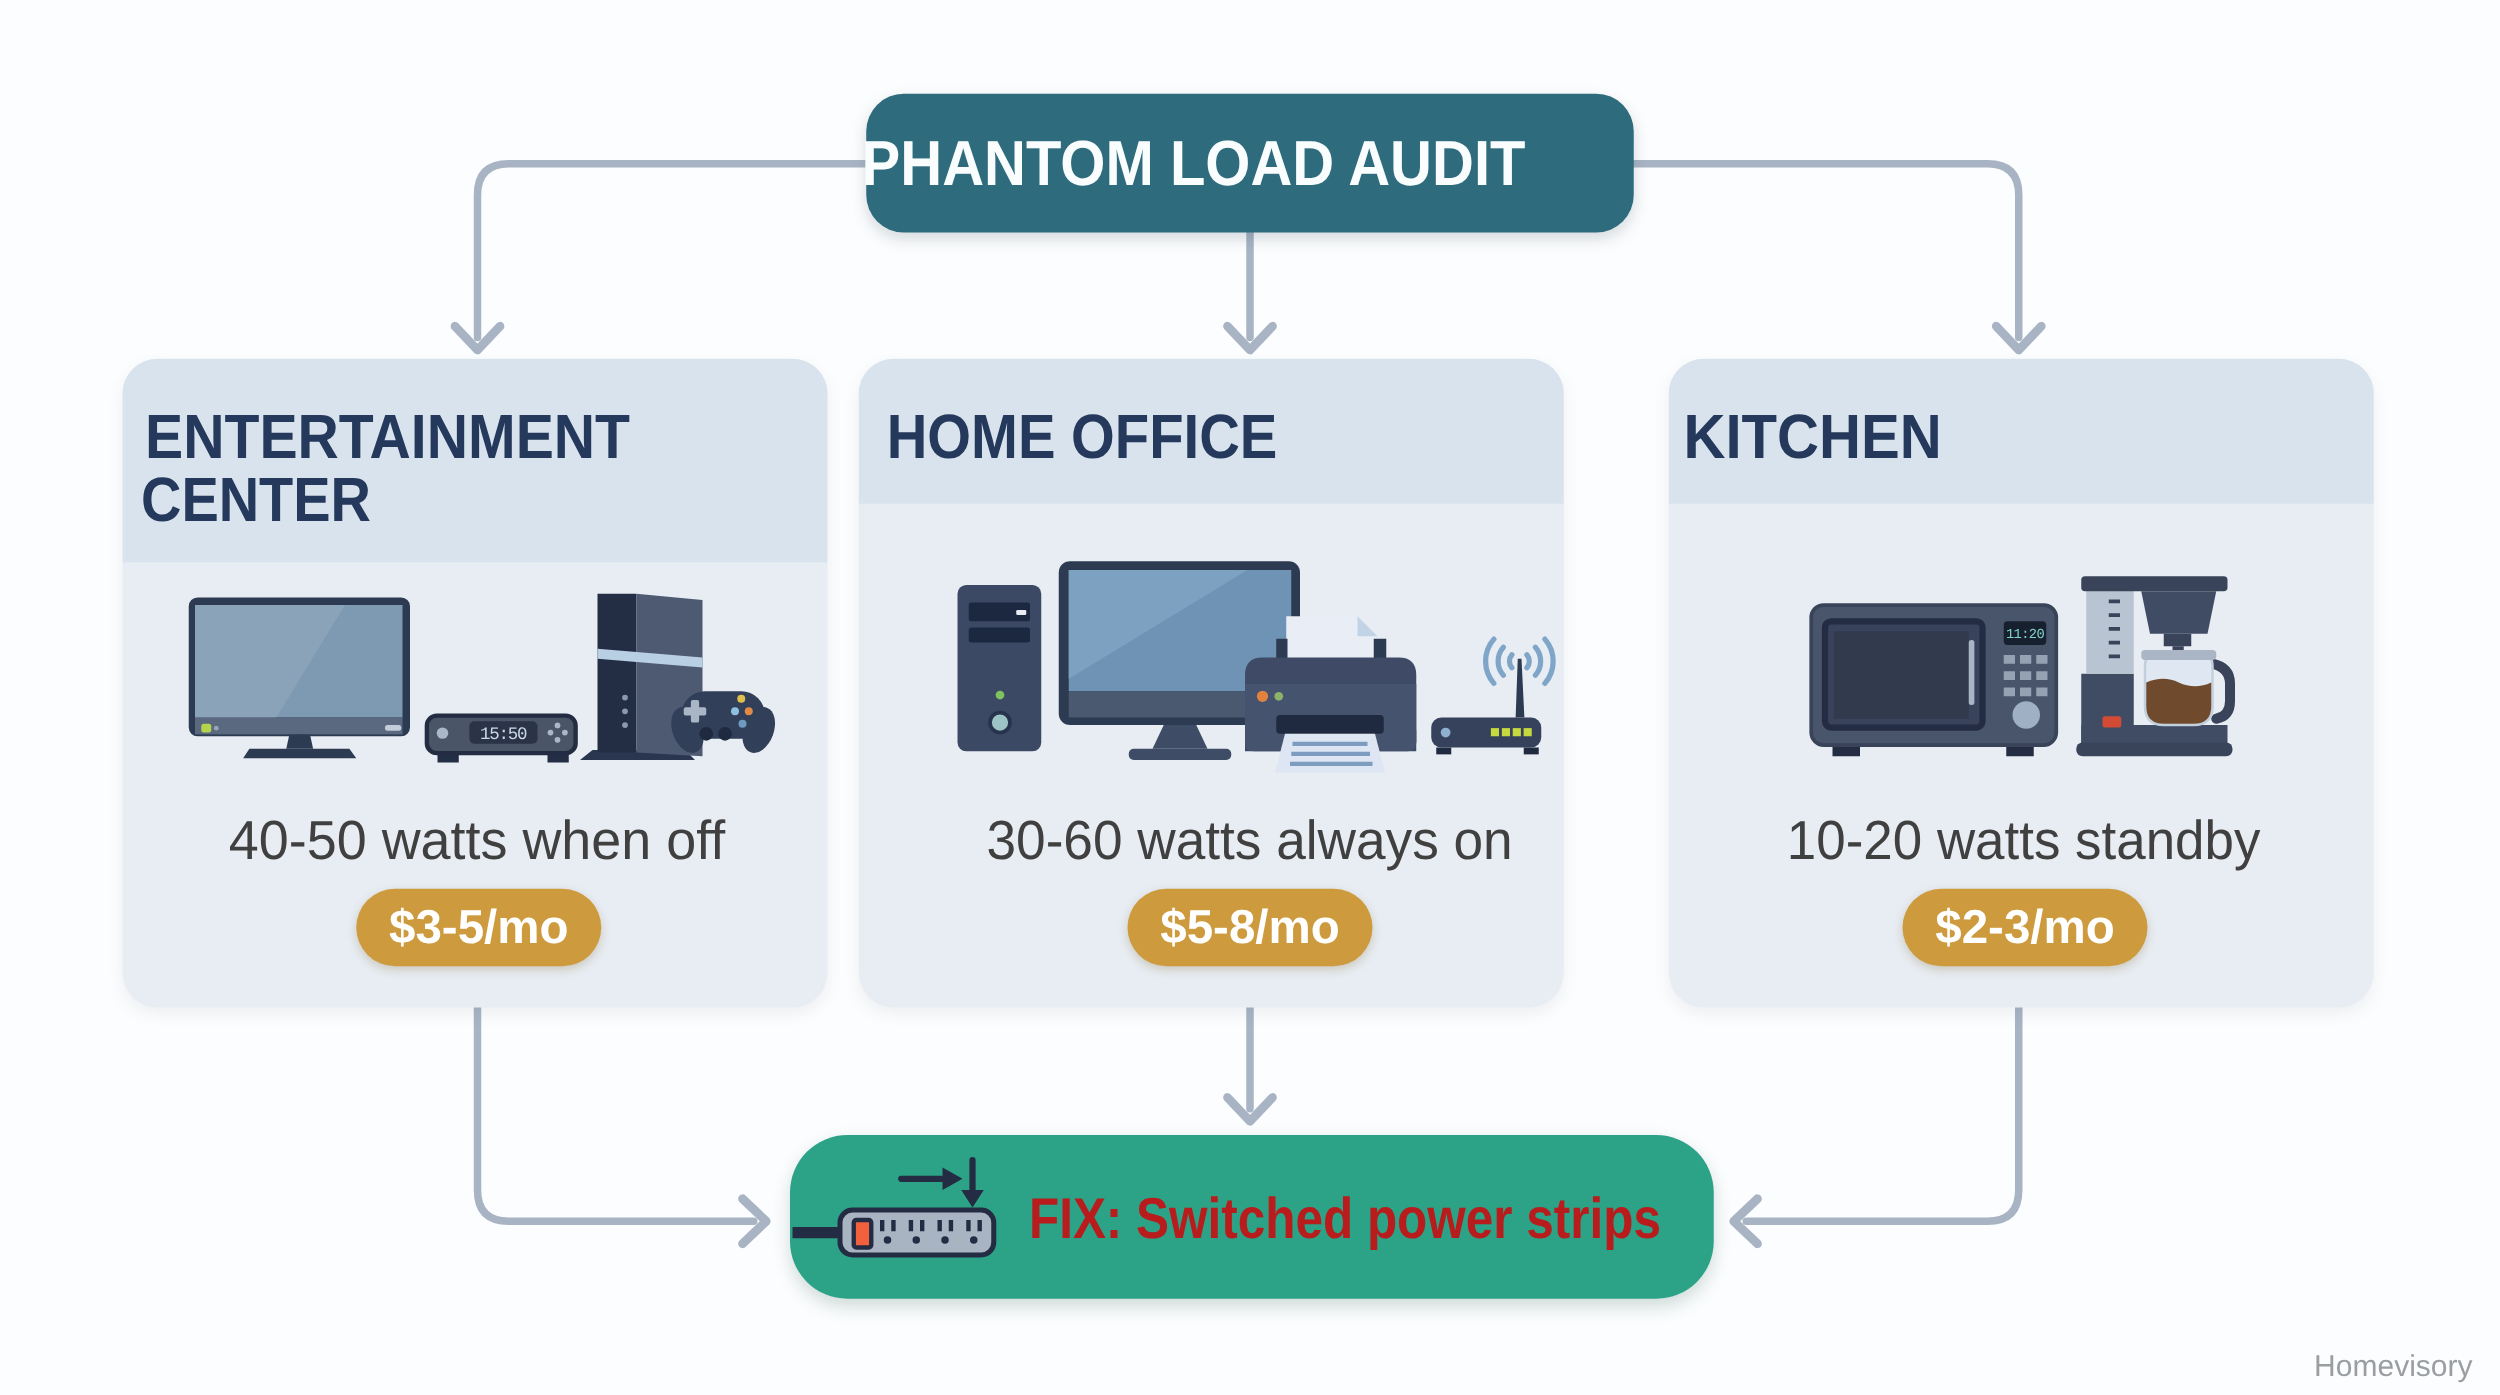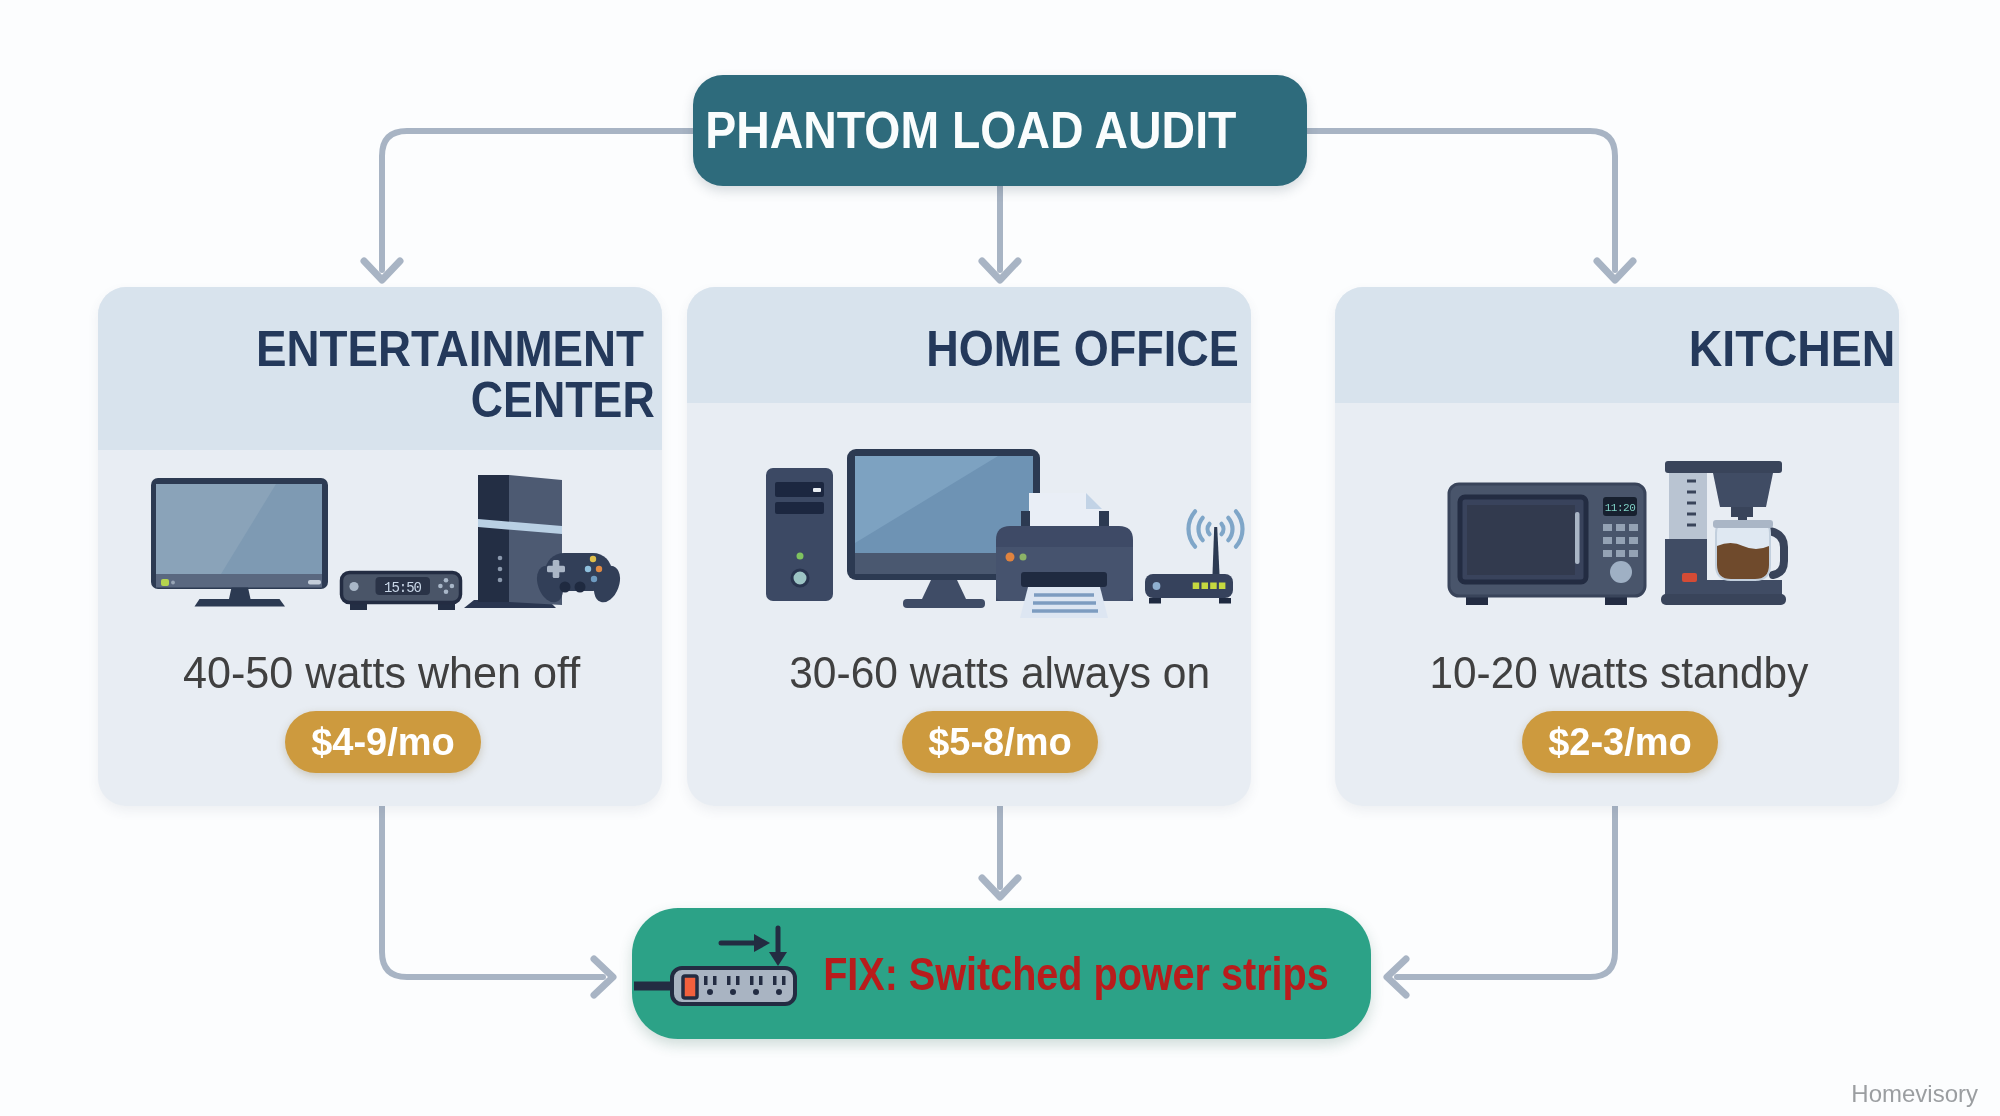--- a/index.html
+++ b/index.html
@@ -1,23 +1,23 @@
 <!DOCTYPE html>
 <html><head>
 <meta charset="utf-8">
 <style>
   html,body{margin:0;padding:0;}
   body{width:2000px;height:1116px;position:relative;background:#fcfdfe;font-family:"Liberation Sans",sans-serif;overflow:hidden;}
   .abs{position:absolute;}
   .title-box{left:693px;top:75px;width:614px;height:111px;border-radius:30px;background:#2e6b7c;box-shadow:0 5px 12px rgba(40,60,80,.18);}
-  .title-text{left:693px;top:75px;width:524px;height:111px;display:flex;align-items:center;justify-content:center;color:#fafdfd;font-size:51px;font-weight:bold;white-space:nowrap;margin-left:16px;}
+  .title-text{left:693px;top:75px;width:524px;height:111px;display:flex;align-items:center;justify-content:center;color:#fafdfd;font-size:51px;font-weight:bold;white-space:nowrap;}
   .title-text span{display:inline-block;transform:scaleX(0.91);}
   .card{border-radius:28px;background:#e8edf3;box-shadow:0 5px 12px rgba(60,80,100,.08);overflow:hidden;top:287px;width:564px;height:519px;}
   .c1{left:98px;} .c2{left:687px;} .c3{left:1335px;}
-  .hdr{background:#d8e3ed;text-align:right;padding-top:37px;color:#24395b;font-weight:bold;font-size:50px;line-height:51px;white-space:nowrap;padding-left:32px;}
+  .hdr{background:#d8e3ed;text-align:left;padding-top:37px;color:#24395b;font-weight:bold;font-size:50px;line-height:51px;white-space:nowrap;}
   .hdr.one{height:79px;}
   .hdr.two{height:126px;}
   .hdr span{display:inline-block;}
   .watts{top:648px;width:564px;text-align:center;font-size:44px;color:#404040;white-space:nowrap;}
   .watts span{display:inline-block;}
   .pill{top:711px;width:196px;height:62px;border-radius:31px;background:#cd9a3e;display:flex;align-items:center;justify-content:center;color:#fff;font-weight:bold;font-size:38px;white-space:nowrap;box-shadow:0 3px 8px rgba(120,90,30,.25);}
   .fix-box{left:632px;top:908px;width:739px;height:131px;border-radius:46px;background:#2ca287;box-shadow:0 6px 14px rgba(30,90,70,.20);}
   .fix-text{left:802px;top:908px;width:548px;height:131px;display:flex;align-items:center;justify-content:center;color:#b91c1c;font-size:46px;font-weight:bold;white-space:nowrap;}
   .fix-text span{display:inline-block;transform:scaleX(0.86);}
   .wm{right:22px;top:1080px;color:#9b9ea1;font-size:24px;text-align:center;}
@@ -203,21 +203,21 @@
     <path d="M381 88 q0 -11 11 -11 h32 q11 0 11 11 v32 q0 15 -15 15 h-24 q-15 0 -15 -15 z" fill="#dfe8f2" stroke="#c2cfdd" stroke-width="2"></path>
     <path d="M382 101 q14 -6 26 0 q13 6 26 0 v19 q0 14 -14 14 h-24 q-14 0 -14 -14 z" fill="#6f4a2c"></path>
     <rect x="378" y="75" width="60" height="8" rx="3" fill="#aab6c6"></rect>
     <rect x="347" y="128" width="15" height="9" rx="2" fill="#d44b35"></rect>
   </svg>
 
   <div class="abs watts" style="left:98px"><span style="transform:translateX(2px) scaleX(0.98)">40-50 watts when off</span></div>
   <div class="abs watts" style="left:716px"><span style="transform:translateX(2px) scaleX(0.967)">30-60 watts always on</span></div>
   <div class="abs watts" style="left:1335px"><span style="transform:translateX(2px) scaleX(0.962)">10-20 watts standby</span></div>
 
-  <div class="abs pill" style="left:285px">$4-9/mo</div>
+  <div class="abs pill" style="left:285px">$3-5/mo</div>
   <div class="abs pill" style="left:902px">$5-8/mo</div>
   <div class="abs pill" style="left:1522px">$2-3/mo</div>
 
   <div class="abs fix-box"></div>
   <div class="abs fix-text">
     <span>FIX: Switched power strips</span>
   </div>
 
   <svg class="abs" style="left:620px;top:900px" width="220" height="150" viewBox="0 0 220 150">
     <path d="M14 86 H52" stroke="#232c42" stroke-width="9" fill="none"></path>

